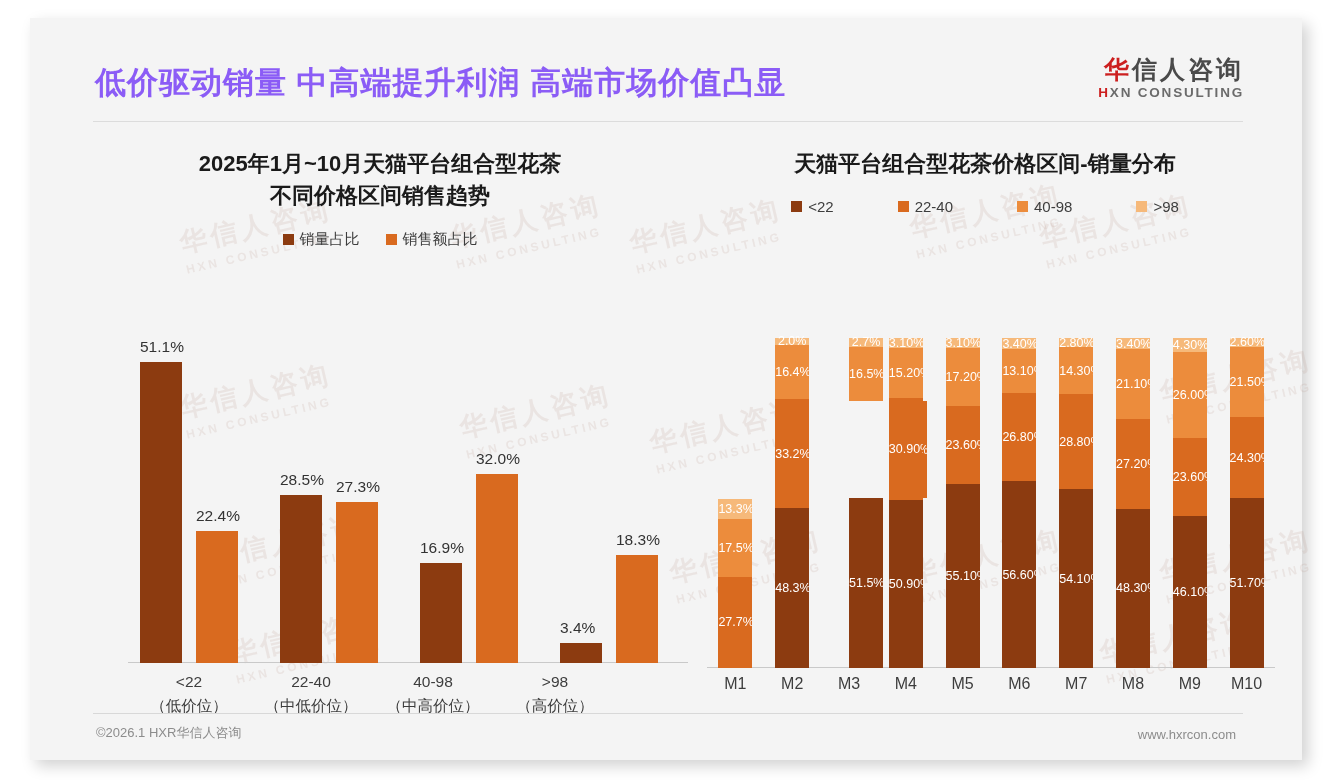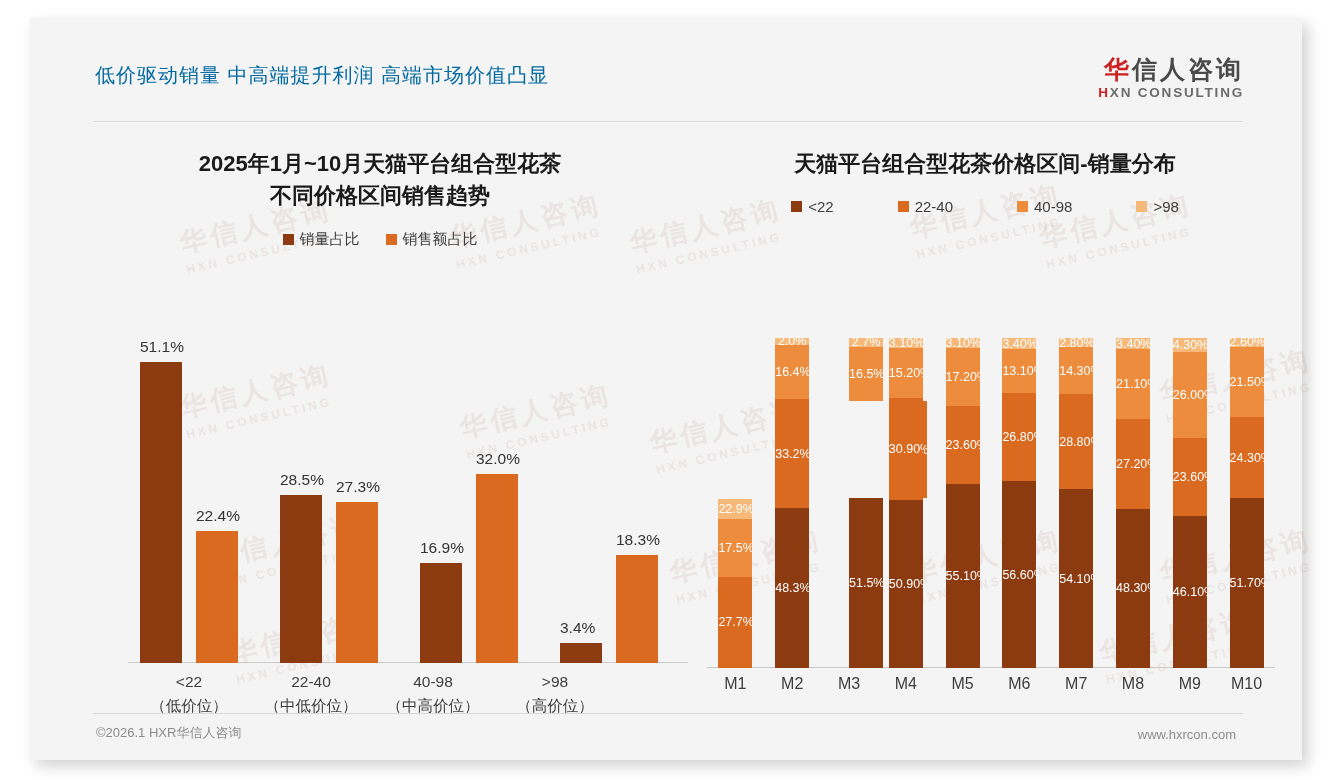--- a/index.html
+++ b/index.html
@@ -21,23 +21,23 @@
     box-shadow: 6px 6px 14px rgba(0,0,0,0.18);
   }
   
   .header {
     position: absolute;
     left: 0; top: 0; width: 100%; height: 92px;
   }
   .header-title {
     position: absolute;
     left: 65px; top: 44px;
-    font-size: 20px;
-    font-weight: normal;
-    color: #0369a1;
+    font-size: 31px;
+    font-weight: bold;
+    color: #8b5cf6;
     letter-spacing: 1px;
     white-space: nowrap;
   }
   .logo-block {
     position: absolute;
     right: 58px; top: 38px;
     text-align: right;
   }
   .logo-cn {
     font-size: 25px;
@@ -399,21 +399,21 @@
           </div>
           <div class="legend-item">
             <span class="legend-swatch" style="background: rgb(246, 185, 122);"></span>
             <span>&gt;98</span>
           </div>
         </div>
       <div class="plot-right" id="plot-right">
         <div class="axis-line"></div>
       <div class="stack-col" style="left: 11.4px;">
             <div class="seg" style="height: 20.4396px; background: rgb(246, 185, 122);">
-              <span class="seg-label">22.9%</span>
+              <span class="seg-label">13.3%</span>
             </div>
             <div class="seg" style="height: 57.6923px; background: rgb(236, 140, 60);">
               <span class="seg-label">17.5%</span>
             </div>
             <div class="seg" style="height: 91.3187px; background: rgb(217, 106, 31);">
               <span class="seg-label">27.7%</span>
             </div>
           </div>
           <div class="stack-col" style="left: 68.2px;">
             <div class="seg" style="height: 6.60661px; background: rgb(246, 185, 122);">

